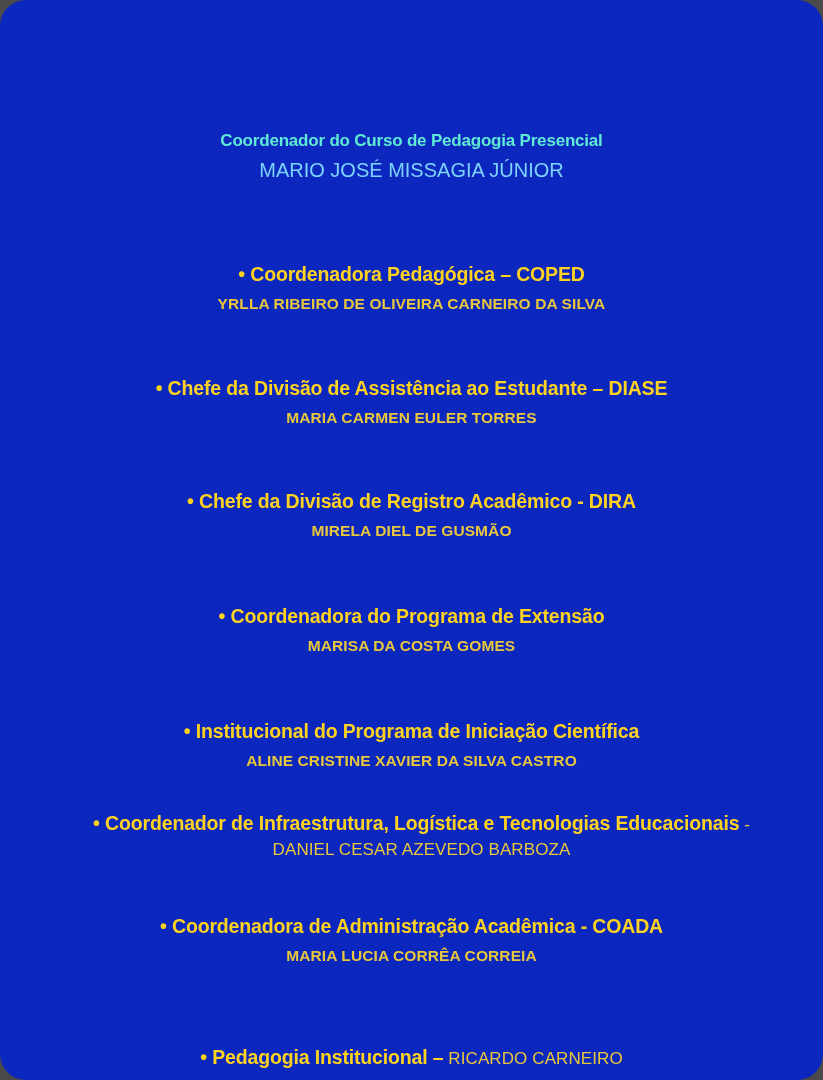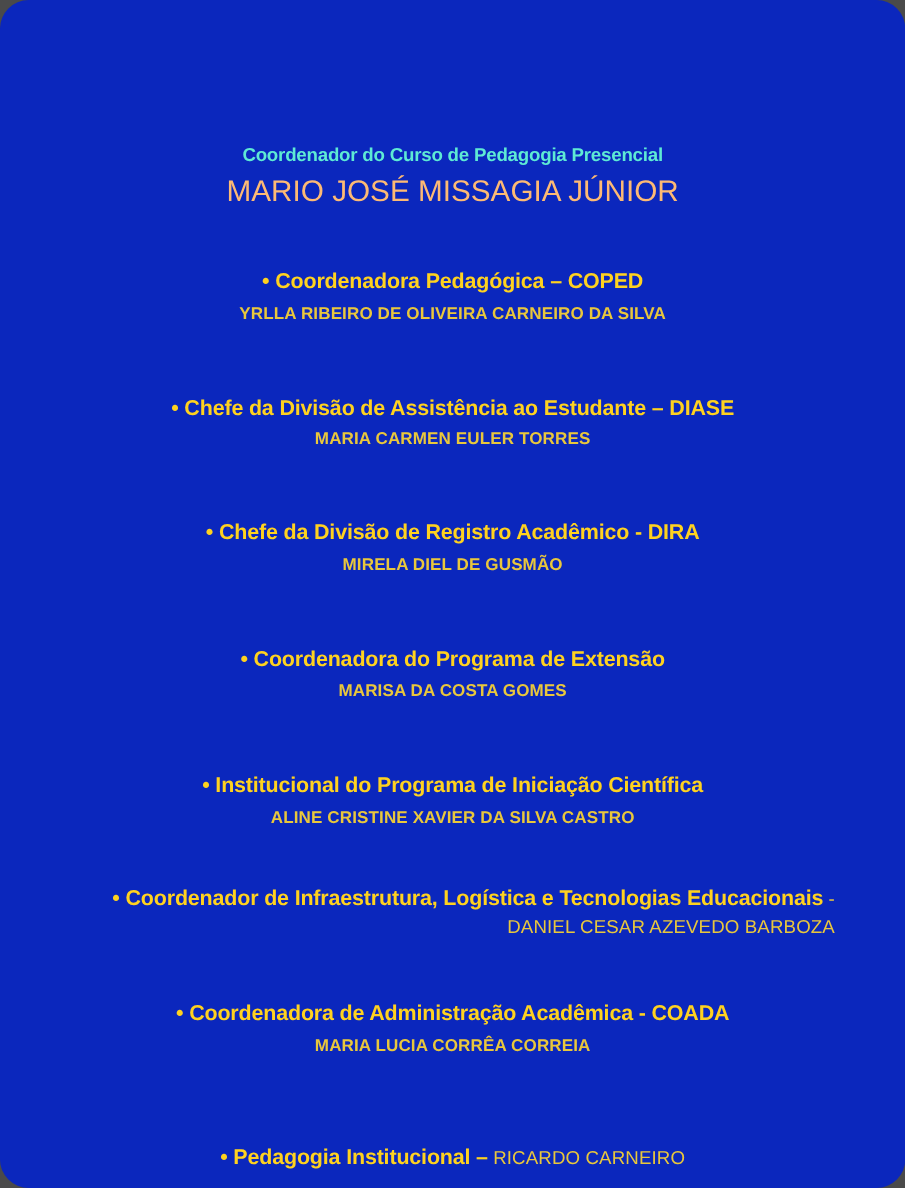--- a/index.html
+++ b/index.html
@@ -43,23 +43,23 @@
   }
   .slide-title {
     font-size: 17px;
     font-weight: bold;
     color: #5eead4;
     letter-spacing: -0.2px;
     line-height: 1.12;
     margin: 0;
   }
   .slide-subtitle {
-    font-size: 27px;
+    font-size: 20px;
     font-weight: normal;
-    color: #fdba74;
+    color: #7dd3fc;
     line-height: 1.2;
     margin: 8px 0 0 0;
   }
 
   
   .entry {
     text-align: center;
   }
   .entry-role {
     font-size: 19.5px;
@@ -81,26 +81,26 @@
     font-size: 17px;
     font-weight: normal;
     color: #e9c73c;
     letter-spacing: 0.1px;
   }
   .bullet {
     color: #ffd21f;
   }
 
   
-  .e-coped        { margin-top: 54px; }
+  .e-coped        { margin-top: 80px; }
   .e-diase        { margin-top: 62px; }
   .e-dira         { margin-top: 61px; }
   .e-extensao     { margin-top: 63px; }
   .e-iniciacao    { margin-top: 63px; }
-  .e-infra        { margin-top: 51px; text-align: right; padding-left: 20px; }
+  .e-infra        { margin-top: 39px; text-align: center; padding-left: 20px; }
   .e-infra .entry-role { line-height: 1.3; }
   .e-coada        { margin-top: 53px; }
   .e-procurador   { margin-top: 79px; }
 </style>
 </head>
 <body>
 
 <div class="slide">
   <div class="content">
 

